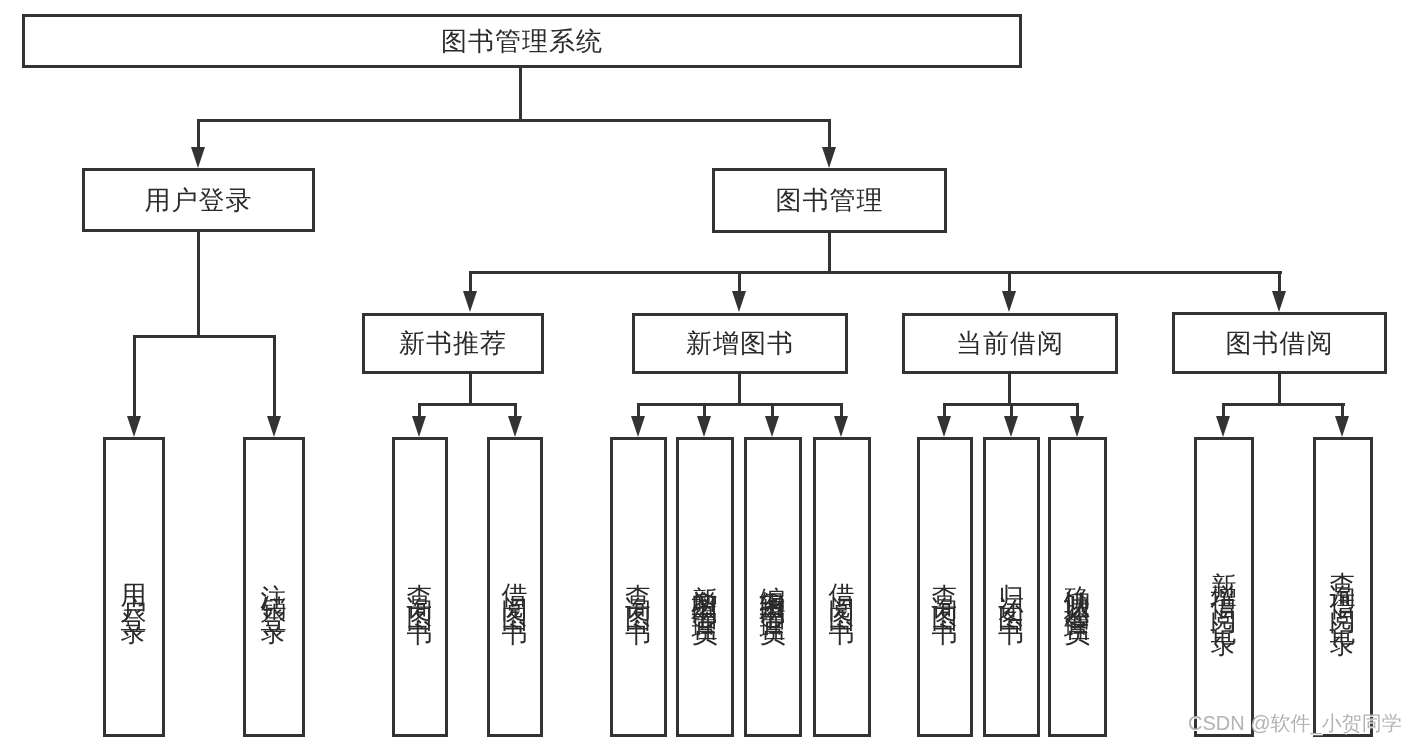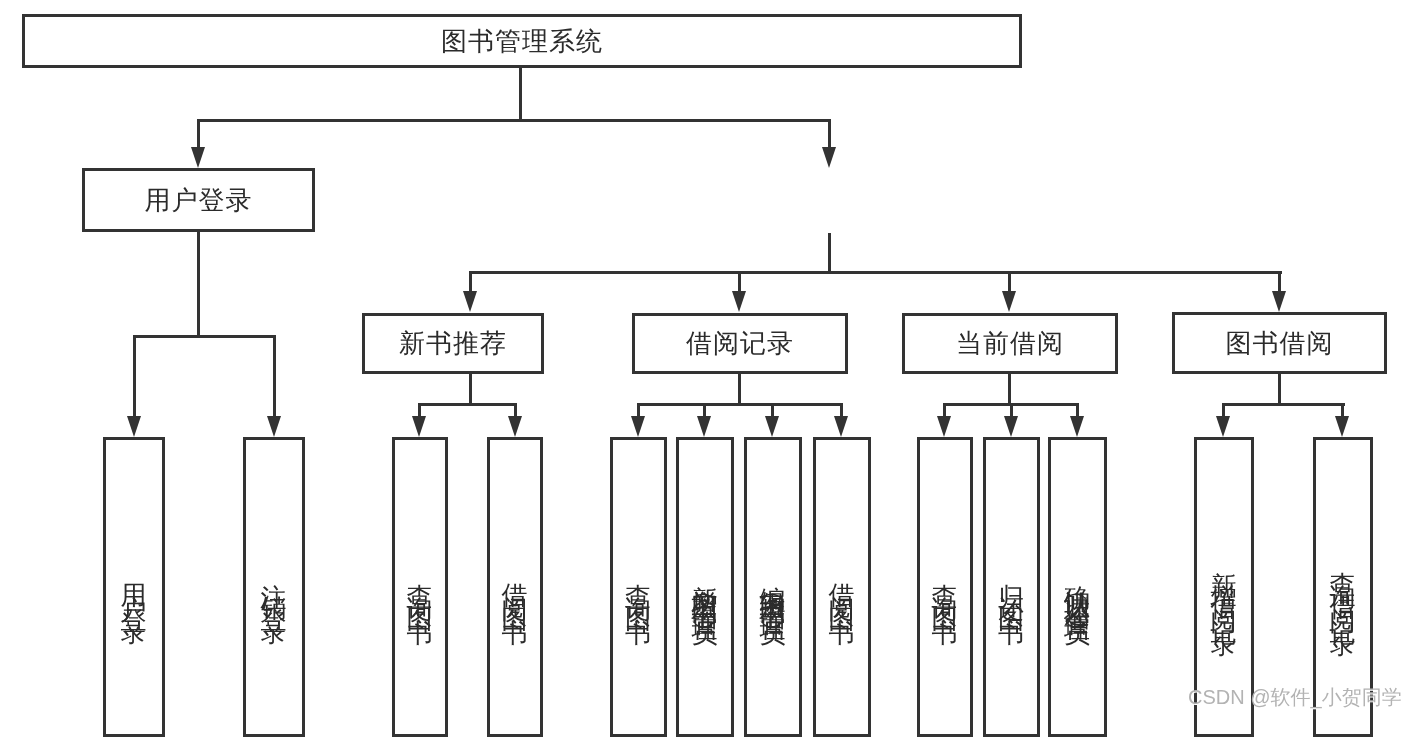--- a/index.html
+++ b/index.html
@@ -22,42 +22,45 @@
     font-size:26px;letter-spacing:12px;color:#2b2b2b;white-space:nowrap;
   }
   .leaf.dense .vtext{letter-spacing:5px;}
   .cline{position:absolute;background:#333333;}
   .arrow{
     position:absolute;width:0;height:0;
     border-left:7px solid transparent;border-right:7px solid transparent;
     border-top:21px solid #333333;
   }
   .watermark{
-    position:absolute;left:1188px;top:684px;
+    position:absolute;left:1188px;top:710px;
     font-size:20px;color:#b3b3b3;text-shadow:1px 1px 0 #ffffff;white-space:nowrap;
   }
 </style>
 </head>
 <body>
 
 <div class="stage">
 
   <div class="node" style="left:22px;top:14px;width:1000px;height:54px;">
     <span>图书管理系统</span>
   </div>
 
   <div class="node" style="left:82px;top:168px;width:233px;height:64px;">
     <span>用户登录</span>
   </div>
+  <div class="node" style="left:712px;top:168px;width:235px;height:65px;">
+    <span>图书管理</span>
+  </div>
 
   <div class="node" style="left:362px;top:313px;width:182px;height:61px;">
     <span>新书推荐</span>
   </div>
   <div class="node" style="left:632px;top:313px;width:216px;height:61px;">
-    <span>借阅记录</span>
+    <span>新增图书</span>
   </div>
   <div class="node" style="left:902px;top:313px;width:216px;height:61px;text-align:center;">
     <span>当前借阅</span>
   </div>
   <div class="node" style="left:1172px;top:312px;width:215px;height:62px;">
     <span>图书借阅</span>
   </div>
 
   <div class="leaf" style="left:103px;width:62px;">
     <span class="vtext">用户登录</span>

